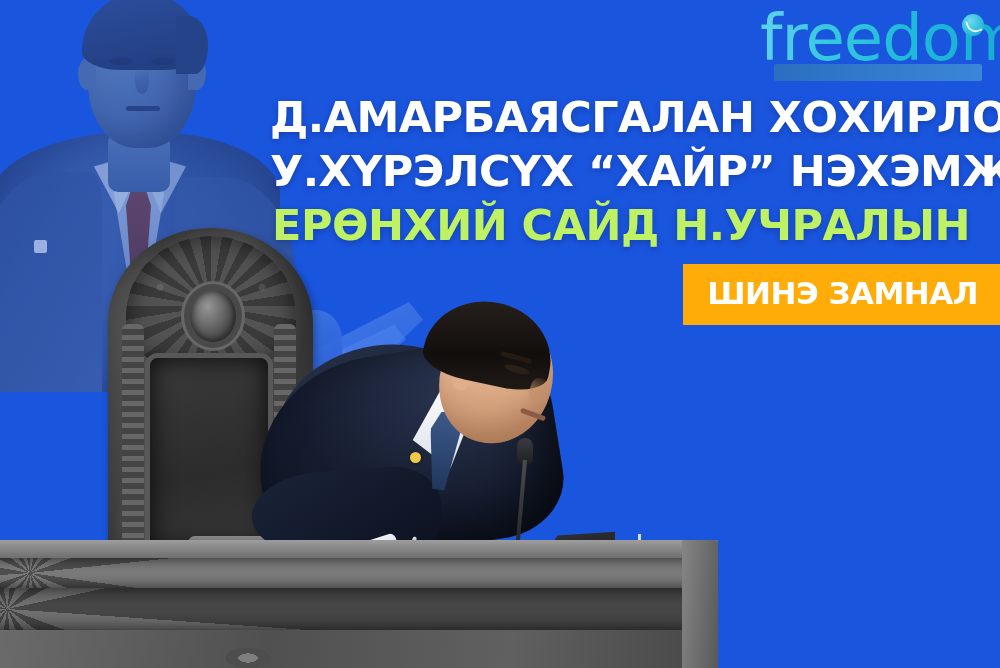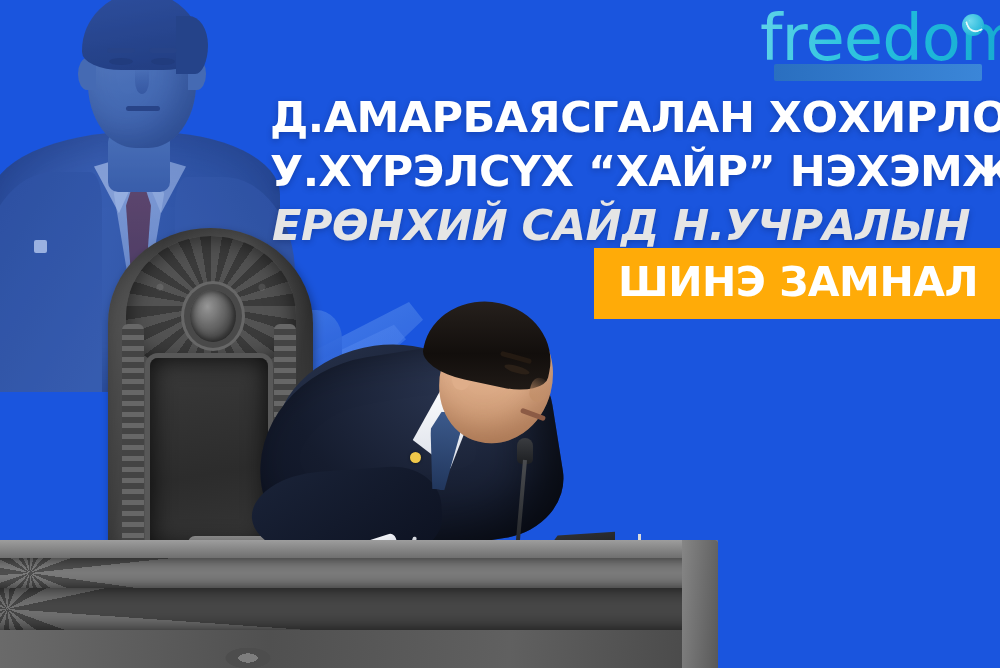--- a/index.html
+++ b/index.html
@@ -439,27 +439,27 @@
     display:block;
     font-weight:700;
     font-size:43px;
     line-height:1.02;
     letter-spacing:-.5px;
     color:#ffffff;
     white-space:nowrap;
     text-shadow:0 2px 6px rgba(0,20,70,.30);
     margin-bottom:10px;
   }
-  .hl-line.orange { color:#e5e5e5; margin-bottom:0;font-style:italic; }
+  .hl-line.orange { color:#bef264; margin-bottom:16px; }
   .hl-box {
     display:inline-block;
     background:#ffab08;
     color:#ffffff;
     font-weight:700;
-    font-size:41px;
+    font-size:31px;
     line-height:1;
     letter-spacing:-.5px;
     padding:14px 22px 16px 24px;
     white-space:nowrap;
     margin-right:-30px;
   }
 </style>
 </head>
 <body>
 

